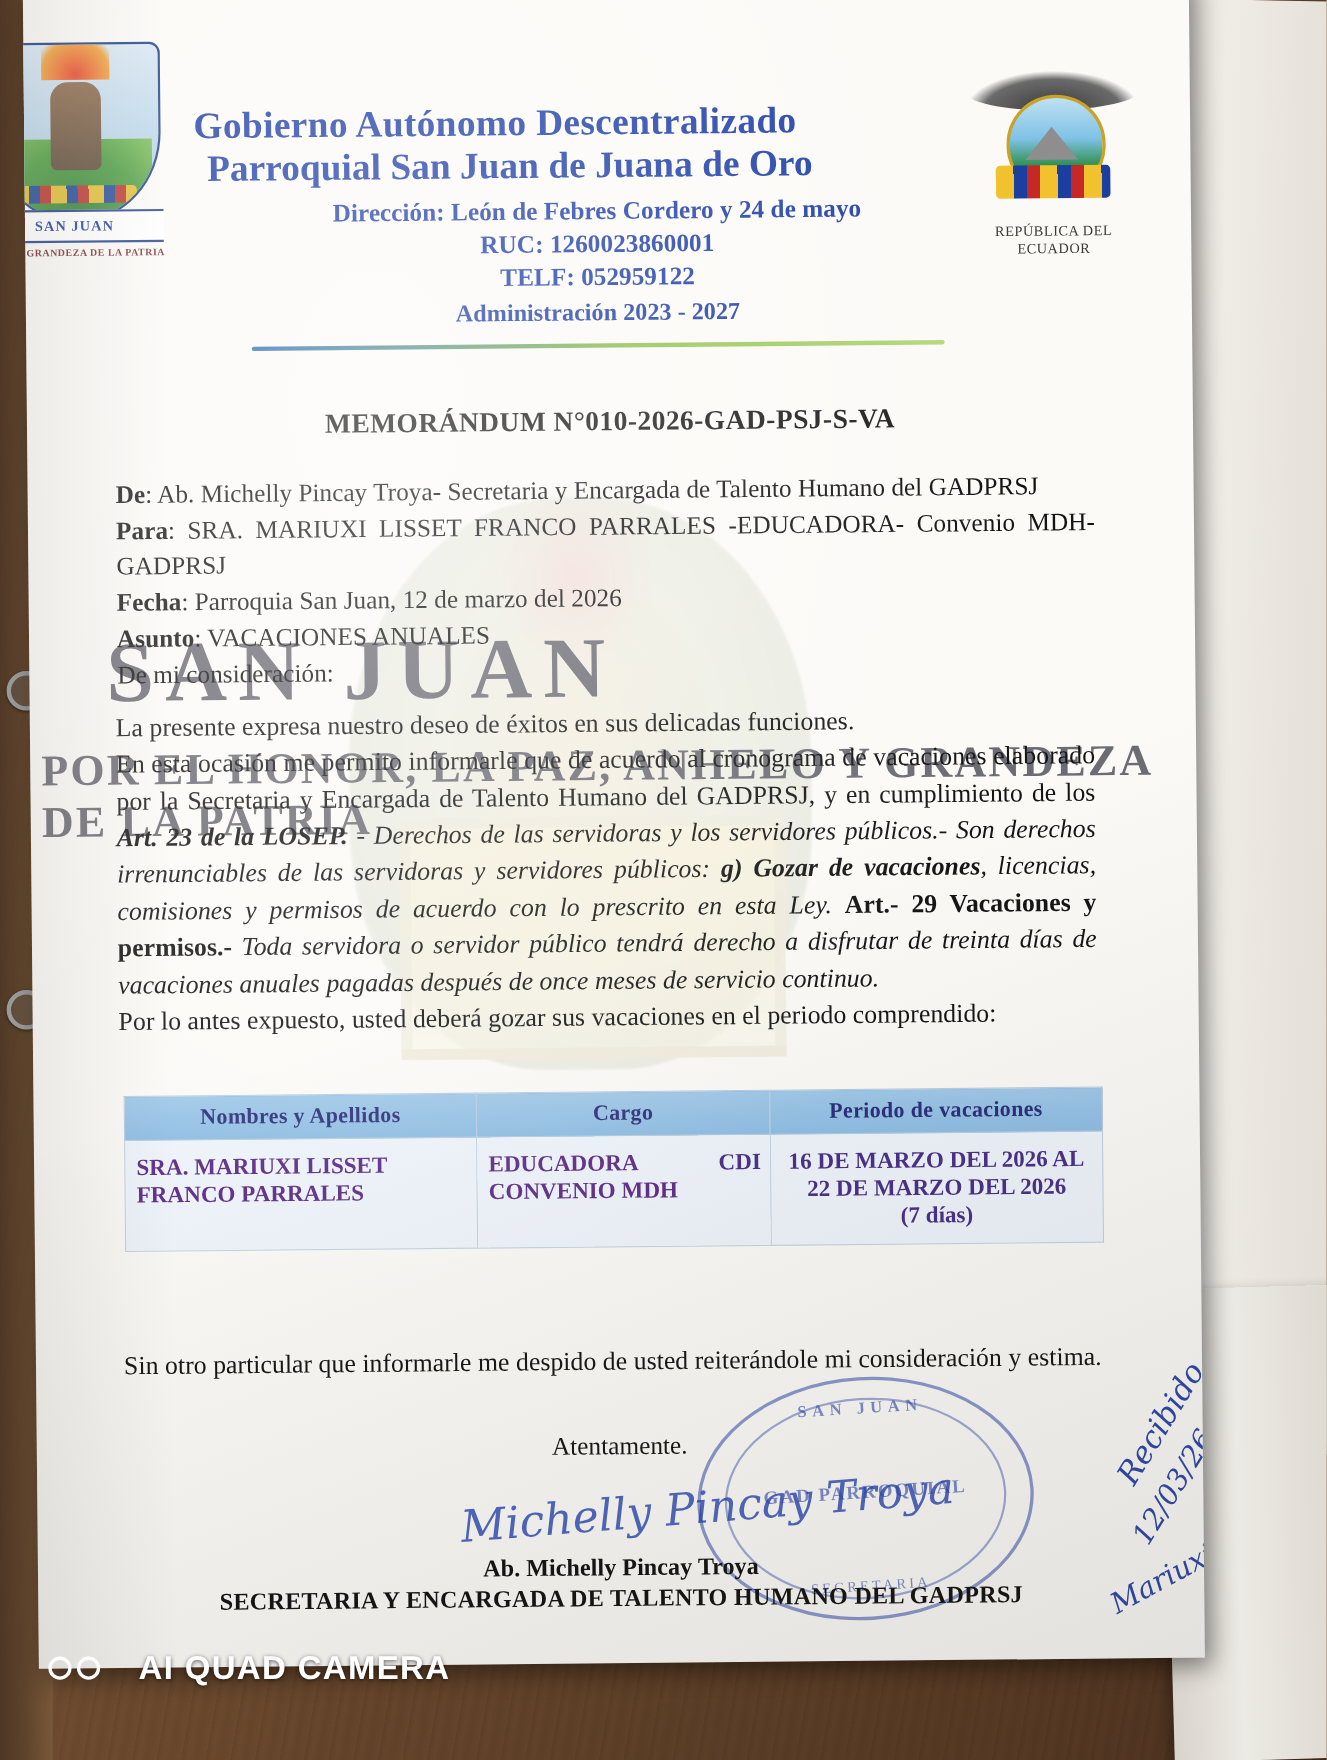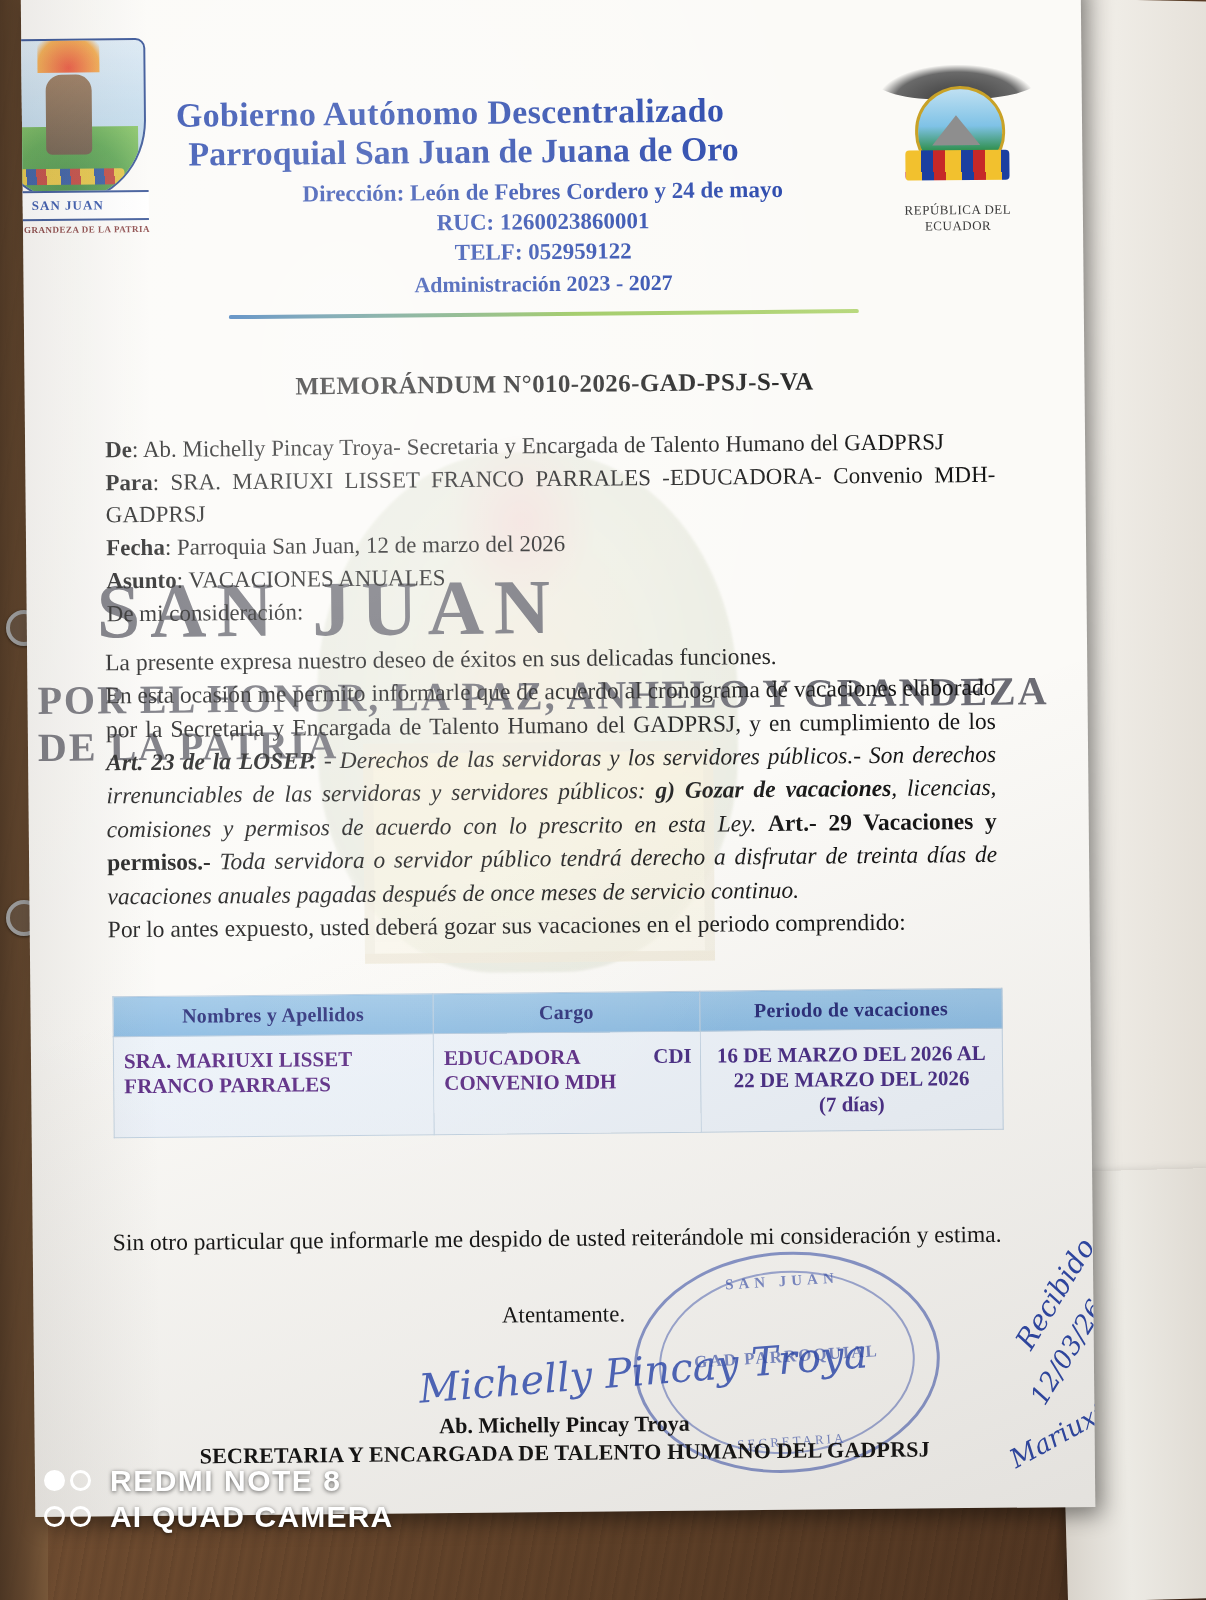--- a/index.html
+++ b/index.html
@@ -504,21 +504,21 @@
     display: flex;
     align-items: center;
     gap: 10px;
   }
   #cam-watermark .cw-line2 {
     font-size: 30px;
     font-weight: bold;
     letter-spacing: 1.2px;
     display: flex;
     align-items: center;
-    gap: 10px;
+    gap: 26px;
     margin-top: 2px;
   }
   .dots {
     display: inline-block;
     width: 56px;
     height: 22px;
     position: relative;
   }
   .dots i {
     position: absolute;
@@ -653,27 +653,20 @@
     <div id="sig-role">SECRETARIA Y ENCARGADA DE TALENTO HUMANO DEL GADPRSJ</div>
   </div>
 
   <div id="received-note">Recibido</div>
   <div id="received-date">12/03/26</div>
   <div id="received-sign">Mariuxi Franco</div>
 
 </div>
 
 <div id="cam-watermark">
-  <div class="cw-line1">
-    <span class="dots">
-        <i class="d1 fill"></i>
-        <i class="d2"></i>
-      </span>
-    <span>REDMI NOTE 8</span>
-  </div>
   <div class="cw-line2">
     <span class="dots">
         <i class="d1"></i>
         <i class="d2"></i>
       </span>
     <span>AI QUAD CAMERA</span>
   </div>
 </div>
 
 </body></html>

